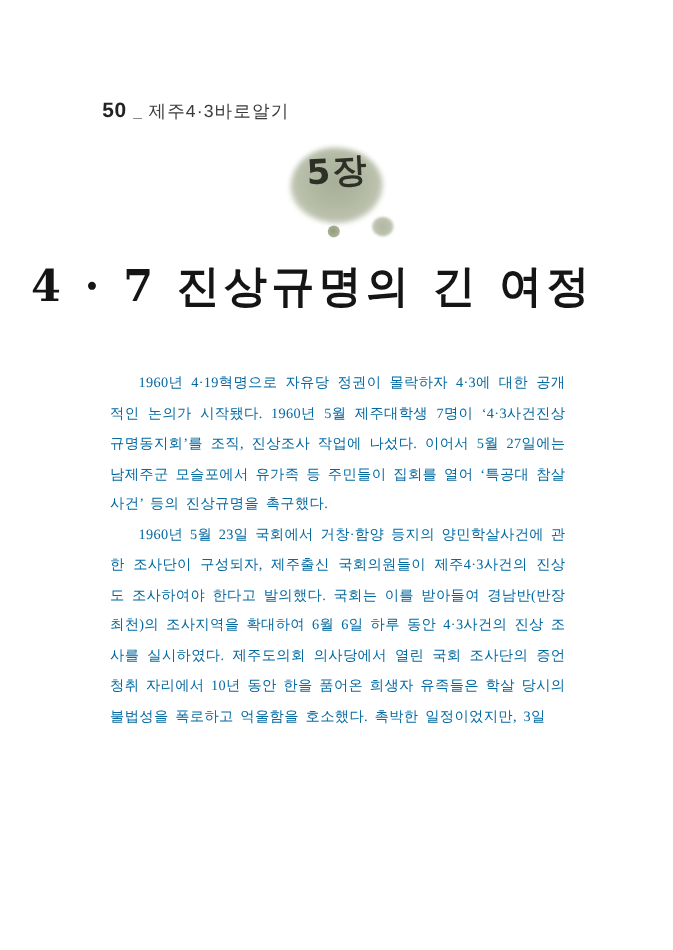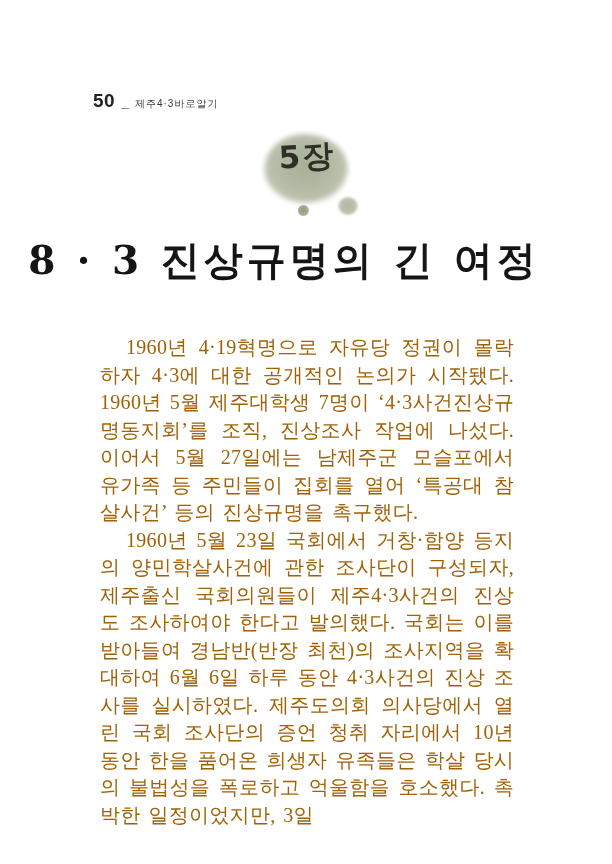--- a/index.html
+++ b/index.html
@@ -35,21 +35,21 @@
     letter-spacing: 0.5px;
   }
   .head-separator {
     font-family: "Liberation Sans", "DejaVu Sans", sans-serif;
     font-weight: 700;
     font-size: 14px;
     color: #333333;
   }
   .book-title {
     font-family: "Liberation Sans", "DejaVu Sans", sans-serif;
-    font-size: 10px;
+    font-size: 16px;
     color: #3a3a3a;
     letter-spacing: 1px;
     text-align: right;
   }
 
   
   .chapter-blob {
     position: absolute;
     left: 262px;
     top: 131px;
@@ -133,47 +133,47 @@
   .section-heading {
     margin: 0 0 13px 0;
     font-family: "Liberation Sans", "DejaVu Sans", sans-serif;
     font-weight: 700;
     font-size: 15.5px;
     color: #1d1d1d;
     letter-spacing: 0.5px;
   }
   .body-paragraph {
     margin: 0;
-    font-size: 20px;
+    font-size: 13px;
     line-height: 27.5px;
     text-align: justify;
     text-indent: 26px;
     letter-spacing: 0.3px;
     word-spacing: 2.5px;
-    color: #a16207;
+    color: #0369a1;
   }
 </style>
 </head>
 <body>
 
 <div class="page">
 
   <div class="running-head">
     <span class="page-number">50</span>
     <span class="head-separator">_</span>
     <span class="book-title">제주4·3바로알기</span>
   </div>
 
   <div class="chapter-blob">
     <div class="blob-main"></div>
     <div class="blob-dot-small"></div>
     <div class="blob-dot-medium"></div>
     <div class="chapter-label">5장</div>
   </div>
 
-  <h1 class="chapter-title">8 · 3 진상규명의 긴 여정</h1>
+  <h1 class="chapter-title">4 · 7 진상규명의 긴 여정</h1>
 
   <div class="content">
     <p class="body-paragraph">1960년 4·19혁명으로 자유당 정권이 몰락하자 4·3에 대한 공개적인 논의가 시작됐다. 1960년 5월 제주대학생 7명이 ‘4·3사건진상규명동지회’를 조직, 진상조사 작업에 나섰다. 이어서 5월 27일에는 남제주군 모슬포에서 유가족 등 주민들이 집회를 열어 ‘특공대 참살사건’ 등의 진상규명을 촉구했다.</p>
     <p class="body-paragraph">1960년 5월 23일 국회에서 거창·함양 등지의 양민학살사건에 관한 조사단이 구성되자, 제주출신 국회의원들이 제주4·3사건의 진상도 조사하여야 한다고 발의했다. 국회는 이를 받아들여 경남반(반장 최천)의 조사지역을 확대하여 6월 6일 하루 동안 4·3사건의 진상 조사를 실시하였다. 제주도의회 의사당에서 열린 국회 조사단의 증언 청취 자리에서 10년 동안 한을 품어온 희생자 유족들은 학살 당시의 불법성을 폭로하고 억울함을 호소했다. 촉박한 일정이었지만, 3일</p>
   </div>
 
 </div>
 
 </body></html>

